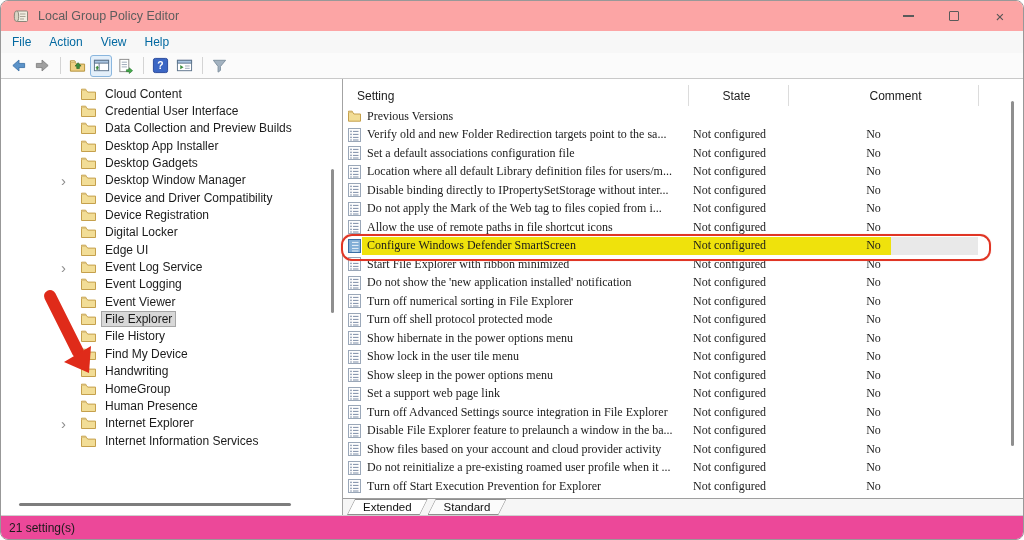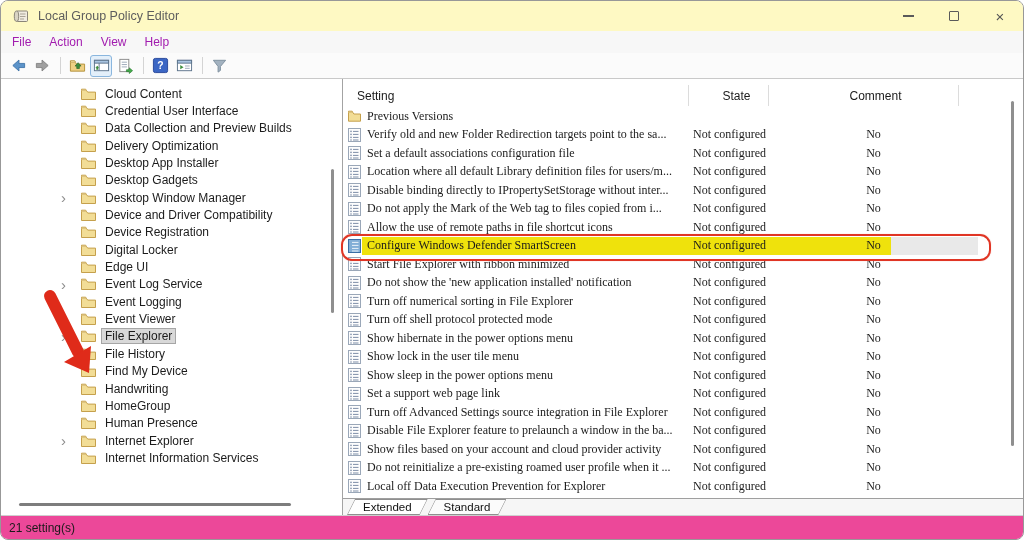--- a/index.html
+++ b/index.html
@@ -2,31 +2,31 @@
 <html><head>
 <meta charset="utf-8">
 <style>
   * { margin:0; padding:0; box-sizing:border-box; }
   html,body { width:1024px; height:540px; background:#fff; font-family:"Liberation Sans", sans-serif; }
   #window {
     position:relative; width:1024px; height:540px; background:#fff;
     border:1px solid #989898; border-radius:8px; overflow:hidden;
   }
   
-  #titlebar { position:absolute; left:0; top:0; right:0; height:30px; background:#fef9c3; display:flex; align-items:center; }
+  #titlebar { position:absolute; left:0; top:0; right:0; height:30px; background:#fca5a5; display:flex; align-items:center; }
   #title-icon { margin-left:12px; width:16px; height:16px; }
   #title-text { margin-left:9px; font-size:12.5px; color:#5d5d5d; }
   #win-controls { position:absolute; right:0; top:0; height:30px; display:flex; }
   .win-btn { width:46px; height:30px; display:flex; align-items:center; justify-content:center; color:#555; font-size:13px; }
   .max-glyph { width:10px; height:10px; border:1px solid #5a5a5a; border-radius:1px; }
   .min-glyph { width:11px; height:1.4px; background:#5a5a5a; }
   .close-glyph { font-size:15px; line-height:1; }
   
   #menubar { position:absolute; left:0; top:30px; right:0; height:22px; background:#f7f7f7; display:flex; align-items:center; padding-left:2px; }
-  .menu-item { padding:2px 9px; font-size:12px; color:#a21caf; }
+  .menu-item { padding:2px 9px; font-size:12px; color:#0369a1; }
   
   #toolbar { position:absolute; left:0; top:52px; right:0; height:26px; background:#fbfbfb; border-bottom:1px solid #c9c9c9; display:flex; align-items:center; padding-left:6px; }
   .tb-btn { width:22px; height:22px; display:flex; align-items:center; justify-content:center; border-radius:3px; margin-right:2px; }
   .tb-btn svg { width:17px; height:17px; display:block; }
   .tb-btn.tb-selected { border:1px solid #8ab6de; background:#e3effa; }
   .tb-sep { width:1px; height:17px; background:#d4d4d4; margin:0 5px; }
   
   #content { position:absolute; left:0; top:78px; right:0; bottom:24px; background:#c4b5fd; }
   #tree-pane { position:absolute; left:0; top:0; width:341px; bottom:0; background:#fff; overflow:hidden; }
   #tree-items { position:absolute; left:0; top:6px; right:12px; }
@@ -37,21 +37,21 @@
   .tree-label { margin-left:6px; padding:0 3px; }
   .tree-item.selected .tree-label { background:#d8d8d8; outline:1px solid #a6a6a6; }
   #tree-vscroll { position:absolute; left:330px; top:90px; width:3px; height:144px; background:#8f8f8f; border-radius:2px; }
   #tree-hscroll { position:absolute; left:18px; bottom:9px; width:272px; height:3px; background:#7d7d7d; border-radius:2px; }
   
   #list-pane { position:absolute; left:341px; top:0; right:0; bottom:0; border-left:1px solid #a3a3a3; background:#fff; }
   #list-header { position:absolute; left:0; top:6px; right:0; height:21px; font-size:12px; color:#1b1b1b; }
   .hdr-cell { position:absolute; top:0; height:21px; display:flex; align-items:center;margin-left:6px; }
   #hdr-setting { left:8px; width:325px; }
   #hdr-state { left:339px; width:96px; justify-content:center; border-left:1px solid #dcdcdc; }
-  #hdr-comment { left:419px; width:191px; justify-content:center; border-left:1px solid #dcdcdc; border-right:1px solid #dcdcdc;padding-left:24px; }
+  #hdr-comment { left:439px; width:191px; justify-content:center; border-left:1px solid #dcdcdc; border-right:1px solid #dcdcdc;padding-left:24px; }
   #list-rows { position:absolute; left:0; top:28px; right:0; }
   .list-row { height:18.5px; position:relative; font-size:12px; color:#1b1b1b;font-family:Liberation Serif, serif; }
   .row-icon { position:absolute; left:5px; top:2px; z-index:1; }
   .row-icon svg { width:13px; height:14px; display:block; }
   .l-folder, .l-setting, .l-setting-sel { display:none; }
   .list-row.folder .l-folder { display:block; }
   .list-row:not(.folder) .l-setting { display:block; }
   .list-row.highlighted .l-setting-sel { display:block; }
   .lcell { position:absolute; top:0; height:18.5px; display:flex; align-items:center; z-index:1; white-space:nowrap; }
   .cell-name { left:24px; width:312px; overflow:hidden; }
@@ -206,30 +206,20 @@
             <span class="chevron">›</span>
             <span class="t-folder">
               <svg viewBox="0 0 15 12">
                 <path d="M0.5 2.5h5l1.2 1.6h7.8v7.4H0.5z" fill="#f2dd96" stroke="#c5a04c" stroke-width="1"></path>
                 <path d="M0.5 2.5V1.2h4.2l0.8 1.3" fill="#f8e7b0" stroke="#c5a04c" stroke-width="1"></path>
               </svg>
             </span>
             <span class="tree-label">Data Collection and Preview Builds</span>
           </div>
 
-          <div class="tree-item">
-            <span class="chevron">›</span>
-            <span class="t-folder">
-              <svg viewBox="0 0 15 12">
-                <path d="M0.5 2.5h5l1.2 1.6h7.8v7.4H0.5z" fill="#f2dd96" stroke="#c5a04c" stroke-width="1"></path>
-                <path d="M0.5 2.5V1.2h4.2l0.8 1.3" fill="#f8e7b0" stroke="#c5a04c" stroke-width="1"></path>
-              </svg>
-            </span>
-            <span class="tree-label">Delivery Optimization</span>
-          </div>
 
           <div class="tree-item">
             <span class="chevron">›</span>
             <span class="t-folder">
               <svg viewBox="0 0 15 12">
                 <path d="M0.5 2.5h5l1.2 1.6h7.8v7.4H0.5z" fill="#f2dd96" stroke="#c5a04c" stroke-width="1"></path>
                 <path d="M0.5 2.5V1.2h4.2l0.8 1.3" fill="#f8e7b0" stroke="#c5a04c" stroke-width="1"></path>
               </svg>
             </span>
             <span class="tree-label">Desktop App Installer</span>
@@ -851,21 +841,21 @@
                 <circle cx="3" cy="6.4" r="0.8" fill="#7f8fa8"></circle>
                 <circle cx="3" cy="9.4" r="0.8" fill="#7f8fa8"></circle>
                 <circle cx="3" cy="12" r="0.8" fill="#7f8fa8"></circle>
                 <line x1="5" y1="3.4" x2="10.5" y2="3.4" stroke="#7f8fa8" stroke-width="1"></line>
                 <line x1="5" y1="6.4" x2="10.5" y2="6.4" stroke="#7f8fa8" stroke-width="1"></line>
                 <line x1="5" y1="9.4" x2="10.5" y2="9.4" stroke="#7f8fa8" stroke-width="1"></line>
                 <line x1="5" y1="12" x2="10.5" y2="12" stroke="#7f8fa8" stroke-width="1"></line>
               </svg>
             </span>
 
-            <span class="lcell cell-name">Local off Data Execution Prevention for Explorer</span>
+            <span class="lcell cell-name">Turn off Start Execution Prevention for Explorer</span>
             <span class="lcell cell-state">Not configured</span>
             <span class="lcell cell-comment">No</span>
           </div>
         </div>
       <div id="list-vscroll"></div>
       <div id="tab-strip">
 
           <div class="tab active">
             <span class="tab-bg"></span>
             <span class="tab-label">Extended</span>

